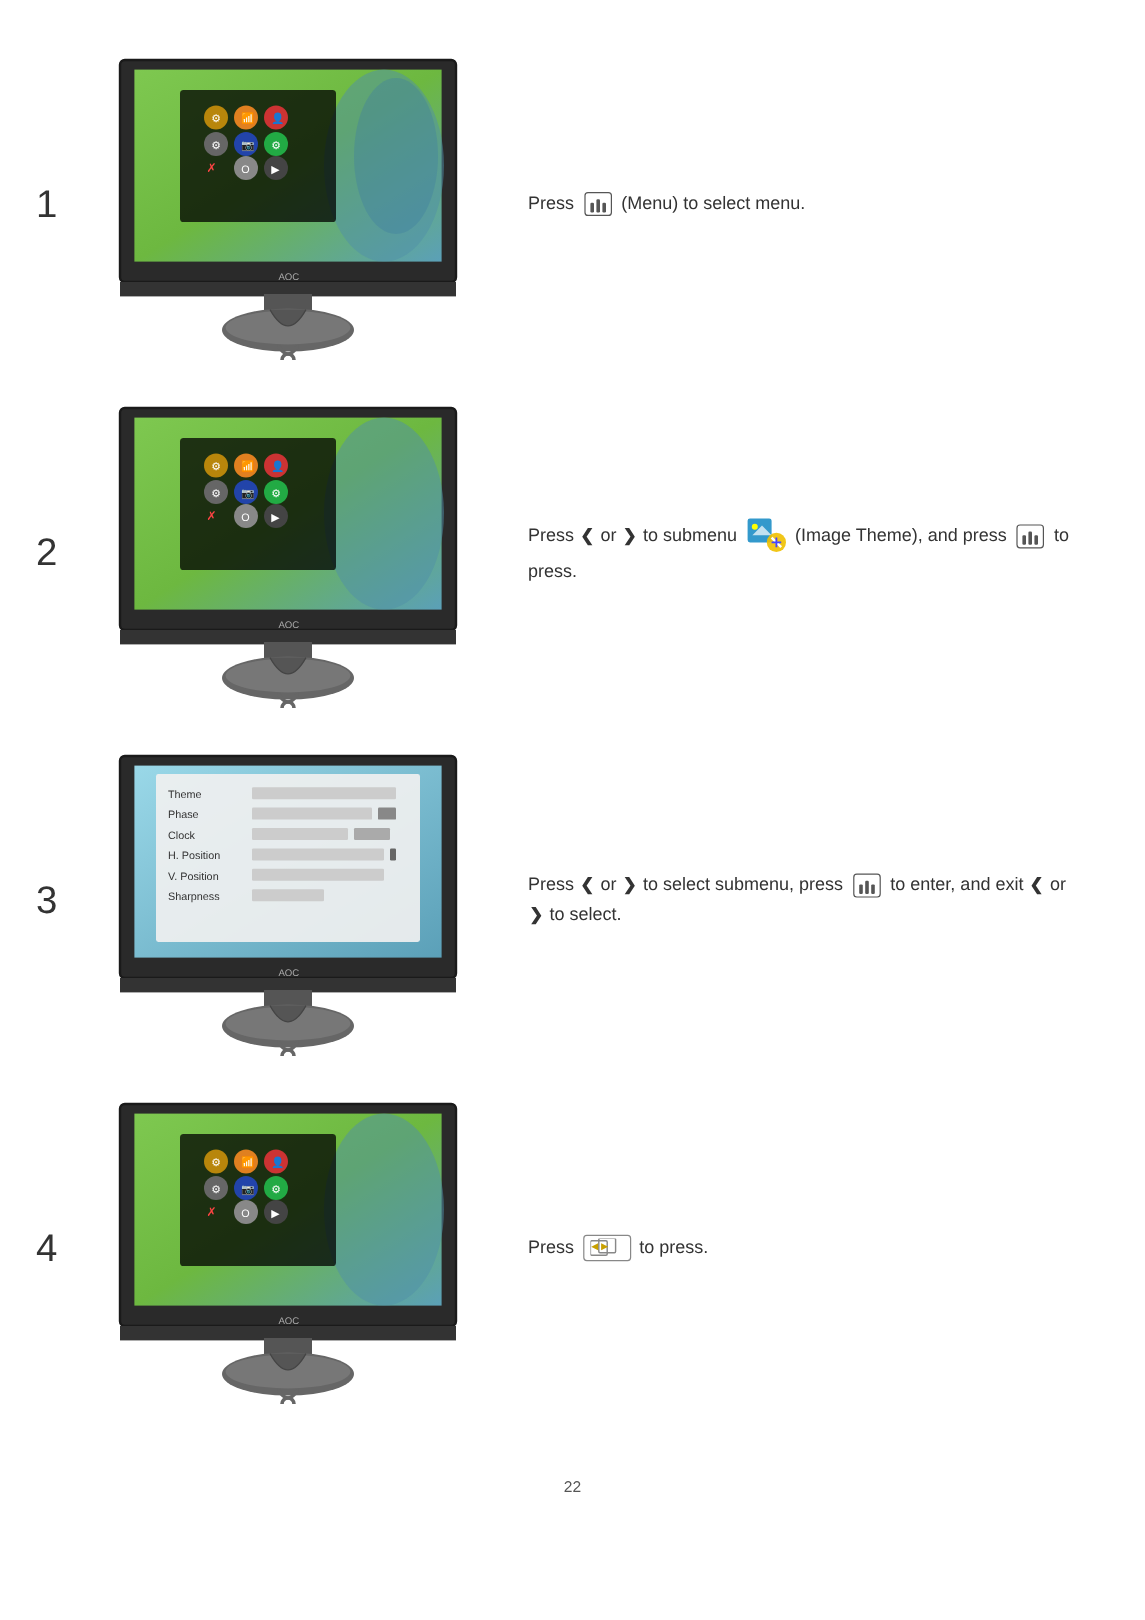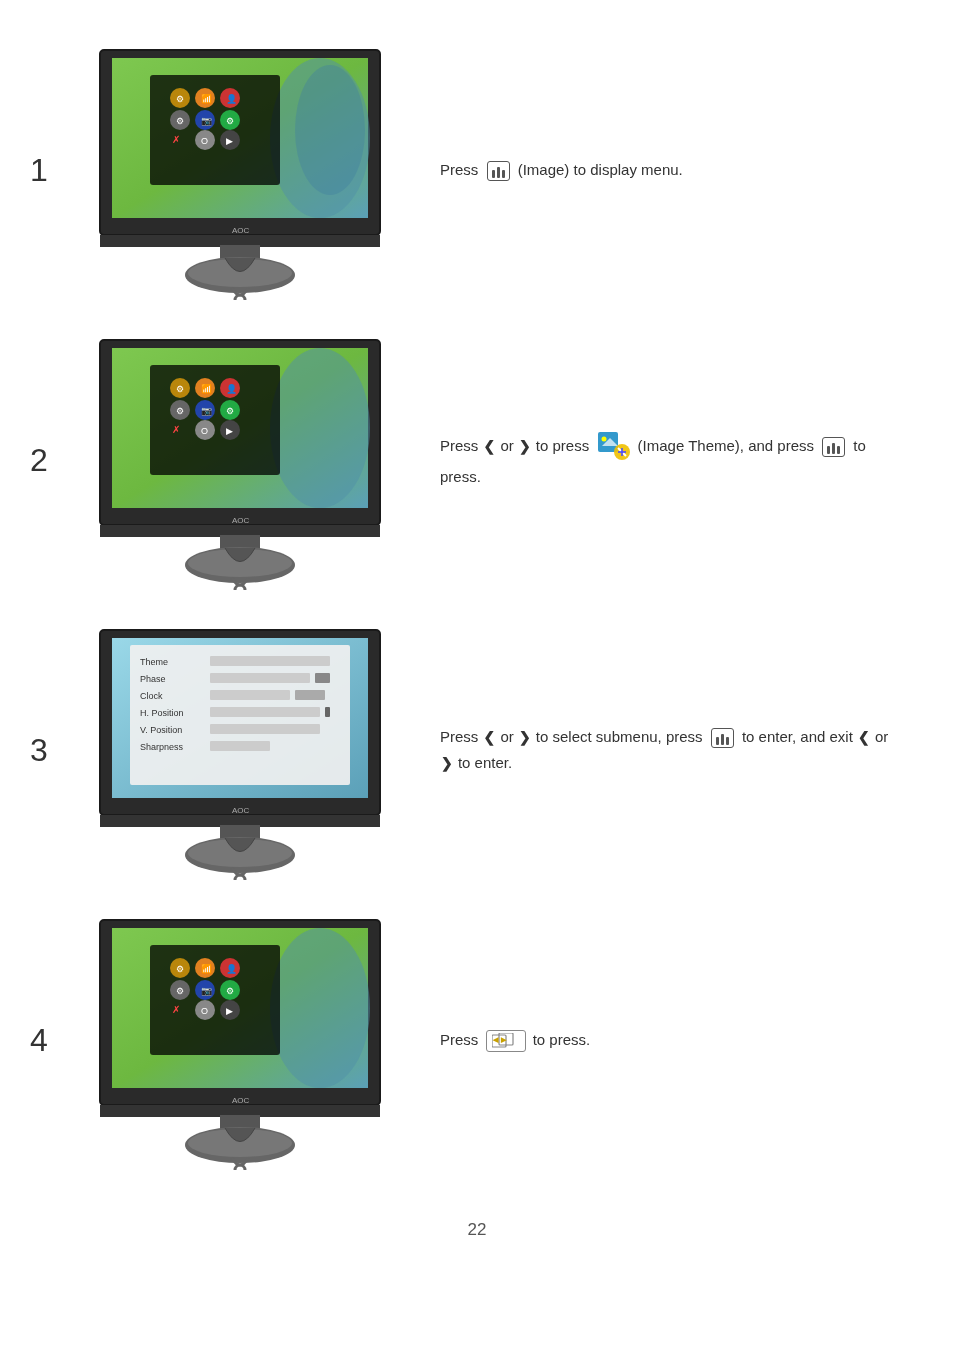--- a/index.html
+++ b/index.html
@@ -88,23 +88,23 @@
       display: inline-block;
       font-size: 14px;
       color: #333;
       font-weight: bold;
       vertical-align: middle;
       margin: 0 1px;
     }
 
     .page-number {
       text-align: center;
-      font-size: 17px;
+      font-size: 13px;
       color: #555;
-      margin-top: 20px;
+      margin-top: 31px;
     }
   </style>
 </head>
 <body>
 
 <div class="page">
 
   <div class="step-row">
     <div class="step-number">1</div>
     <div class="monitor-area">
@@ -165,21 +165,21 @@
     <div class="instruction-area">
       <span>Press </span>
       
       <span class="menu-btn-icon">
         <span class="bars">
           <span class="bar" style="height:8px"></span>
           <span class="bar" style="height:11px"></span>
           <span class="bar" style="height:8px"></span>
         </span>
       </span>
-      <span> (Image) to display menu.</span>
+      <span> (Menu) to select menu.</span>
     </div>
   </div>
 
   <div class="step-row">
     <div class="step-number">2</div>
     <div class="monitor-area">
       <svg class="monitor-svg" viewBox="0 0 300 260" xmlns="http://www.w3.org/2000/svg">
         <rect x="10" y="10" width="280" height="185" rx="4" ry="4" fill="#2a2a2a" stroke="#1a1a1a" stroke-width="2"></rect>
         <defs>
           <linearGradient id="screenGrad2" x1="0%" y1="0%" x2="100%" y2="100%">
@@ -217,21 +217,21 @@
         <path d="M142 248 Q150 262 158 248" fill="none" stroke="#666" stroke-width="3"></path>
         <circle cx="150" cy="260" r="5" fill="none" stroke="#666" stroke-width="3"></circle>
         <text x="142" y="193" font-size="8" fill="#aaa">AOC</text>
       </svg>
     </div>
     <div class="instruction-area">
       <span>Press </span>
       <span class="chevron">❮</span>
       <span> or </span>
       <span class="chevron">❯</span>
-      <span> to press </span>
+      <span> to submenu </span>
       
       <svg width="34" height="34" viewBox="0 0 34 34" style="vertical-align:middle;display:inline-block;margin:0 3px;" xmlns="http://www.w3.org/2000/svg">
         <rect x="2" y="2" width="20" height="20" fill="#3399cc" rx="2"></rect>
         <polygon points="14,8 22,16 6,16" fill="#ffffff" opacity="0.7"></polygon>
         <circle cx="8" cy="9" r="2.5" fill="#ffff00"></circle>
         <circle cx="26" cy="22" r="8" fill="#f0c000" opacity="0.9"></circle>
         <line x1="22" y1="18" x2="30" y2="26" stroke="#ffffff" stroke-width="2"></line>
         <line x1="26" y1="18" x2="26" y2="26" stroke="#4444ff" stroke-width="1.5"></line>
         <line x1="22" y1="22" x2="30" y2="22" stroke="#4444ff" stroke-width="1.5"></line>
       </svg>
@@ -298,21 +298,21 @@
           <span class="bar" style="height:8px"></span>
           <span class="bar" style="height:11px"></span>
           <span class="bar" style="height:8px"></span>
         </span>
       </span>
       <span> to enter, and exit </span>
       <span class="chevron">❮</span>
       <span> or </span>
       <span class="chevron">❯</span>
       <span> to
-enter.</span>
+select.</span>
     </div>
   </div>
 
   <div class="step-row">
     <div class="step-number">4</div>
     <div class="monitor-area">
       <svg class="monitor-svg" viewBox="0 0 300 260" xmlns="http://www.w3.org/2000/svg">
         <rect x="10" y="10" width="280" height="185" rx="4" ry="4" fill="#2a2a2a" stroke="#1a1a1a" stroke-width="2"></rect>
         <defs>
           <linearGradient id="screenGrad4" x1="0%" y1="0%" x2="100%" y2="100%">

